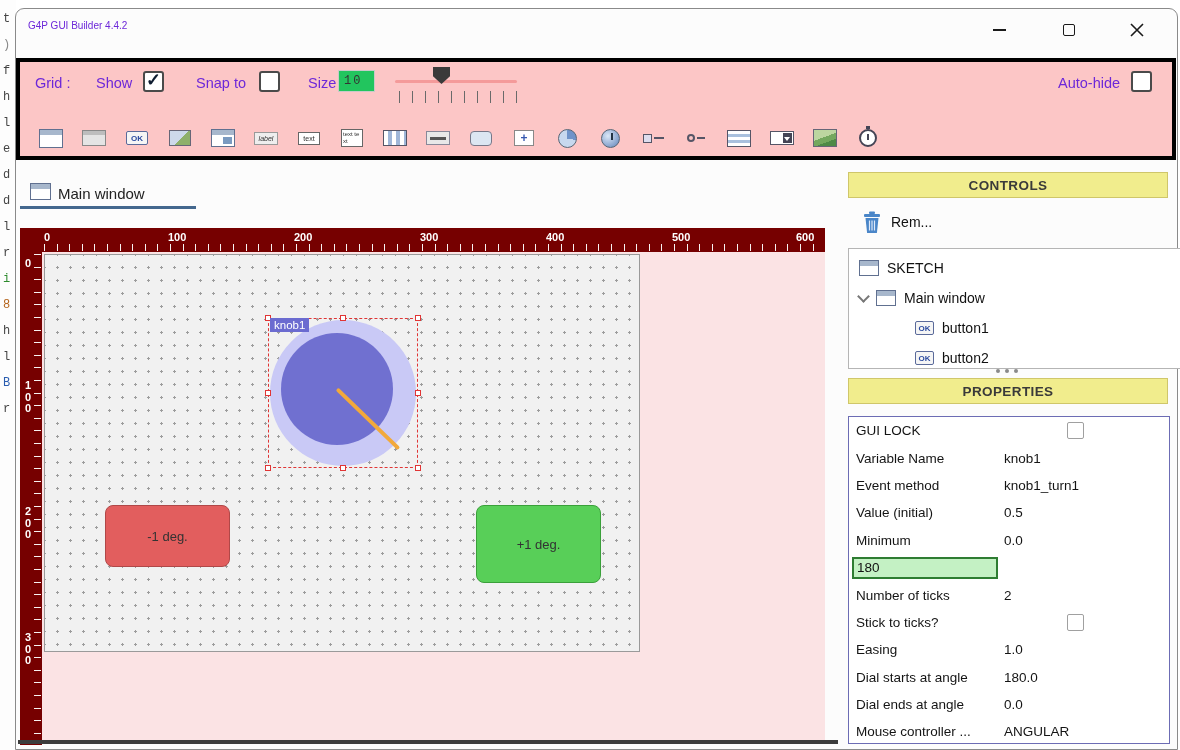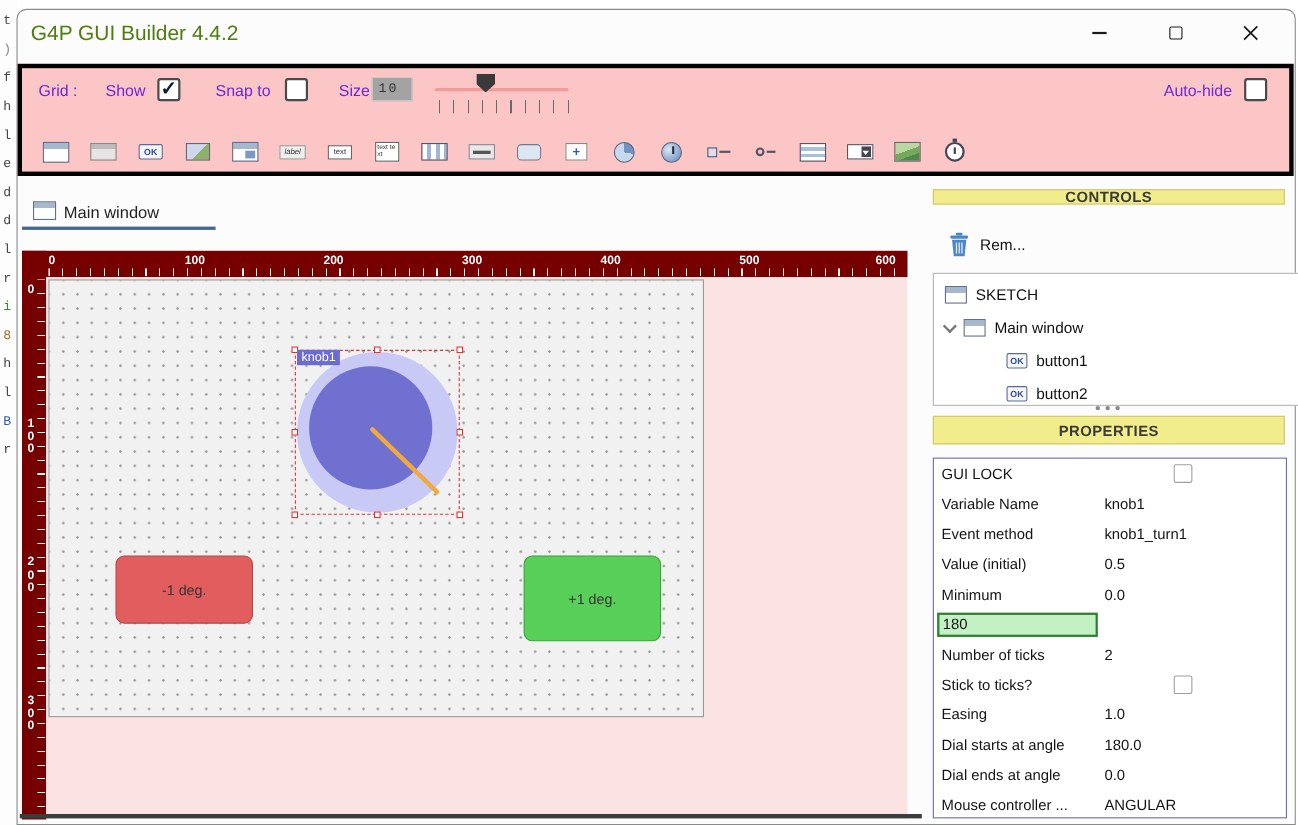--- a/index.html
+++ b/index.html
@@ -13,31 +13,31 @@
           font-size:12px;color:#444}
   .estrip span{position:absolute;left:3px}
   .estrip span:nth-child(2){color:#888}
   .estrip span:nth-child(11){color:#2e8b2e}
   .estrip span:nth-child(12){color:#b5651d}
   .estrip span:nth-child(15){color:#2a5db0}
 
   .app-window{left:15px;top:8px;width:1163px;height:742px;background:#fcfcfc;
               border:1px solid #8a8a8a;border-radius:9px 9px 0 0}
 
-  .titlebar-text{font-size:19px;color:#4d7c0f}
+  .titlebar-text{font-size:10px;color:#6d28d9}
   .winbtn{width:38px;height:28px;display:flex;align-items:center;justify-content:center;cursor:pointer}
   .min-glyph{width:13px;height:2px;background:#1a1a1a}
   .max-glyph{width:12px;height:12px;border:1.6px solid #1a1a1a;border-radius:2px}
 
   .toolbar{left:16px;top:58px;width:1160px;height:102px;background:#fcc6c6;border:4px solid #000}
   .tlabel{font-size:14.5px;color:#6d28d9;line-height:22px}
   .cb{width:21px;height:21px;background:#fff;border:2px solid #4a4a4a;border-radius:3px;
       display:flex;align-items:center;justify-content:center}
   .cb.checked::after{content:"\2713";font-size:18px;font-weight:bold;color:#0e1c30;margin-top:-3px}
-  .sizefield{width:37px;height:22px;border:1px solid #c9c9c9;background:#a3a3a3;font-family:"Liberation Mono",monospace;
+  .sizefield{width:37px;height:22px;border:1px solid #c9c9c9;background:#22c55e;font-family:"Liberation Mono",monospace;
              font-size:12px;color:#333;padding-left:5px;letter-spacing:2px}
   .slider-track{height:3px;background:#f49a9a;border-radius:2px}
   .slider-handle{width:17px;height:17px;background:#3a3a3a;
                  clip-path:polygon(0 0,100% 0,100% 55%,50% 100%,0 55%)}
   .slider-ticks{background:repeating-linear-gradient(to right,#6a6a6a 0 1px,transparent 1px 13px)}
 
   
   .iconrow{display:flex;gap:17px;align-items:center}
   .tbi{width:26px;height:24px;display:flex;align-items:center;justify-content:center;flex:0 0 26px;cursor:pointer}
   .ic-win{width:24px;height:19px;border:1px solid #607090;background:linear-gradient(#a7b7cc 0 5px,#fff 5px)}
@@ -301,21 +301,21 @@
 
   <div class="abs cv-btn red" style="left:105px;top:505px;width:125px;height:62px">
     <span>-1 deg.</span>
   </div>
   <div class="abs cv-btn green" style="left:476px;top:505px;width:125px;height:78px">
     <span>+1 deg.</span>
   </div>
 
   <div class="abs bottom-line" style="left:18px;top:740px;width:820px;height:4px"></div>
 
-  <div class="abs sect-header" style="left:848px;top:172px;width:320px;height:14px">
+  <div class="abs sect-header" style="left:848px;top:172px;width:320px;height:26px">
     <span>CONTROLS</span>
   </div>
 
   <div class="abs rem-btn" style="left:862px;top:207px;height:30px">
     <svg width="20" height="23" viewBox="0 0 20 23">
       <rect x="7" y="0.5" width="6" height="2.5" rx="1" fill="#4a86c8"></rect>
       <rect x="2" y="3" width="16" height="3" rx="1" fill="#4a86c8"></rect>
       <path fill="#4a86c8" d="M3.5 7h13l-1.6 15h-9.8z"></path>
       <path stroke="#dfeafa" stroke-width="1.2" fill="none" d="M7.5 9.5v10M10 9.5v10M12.5 9.5v10"></path>
     </svg>

